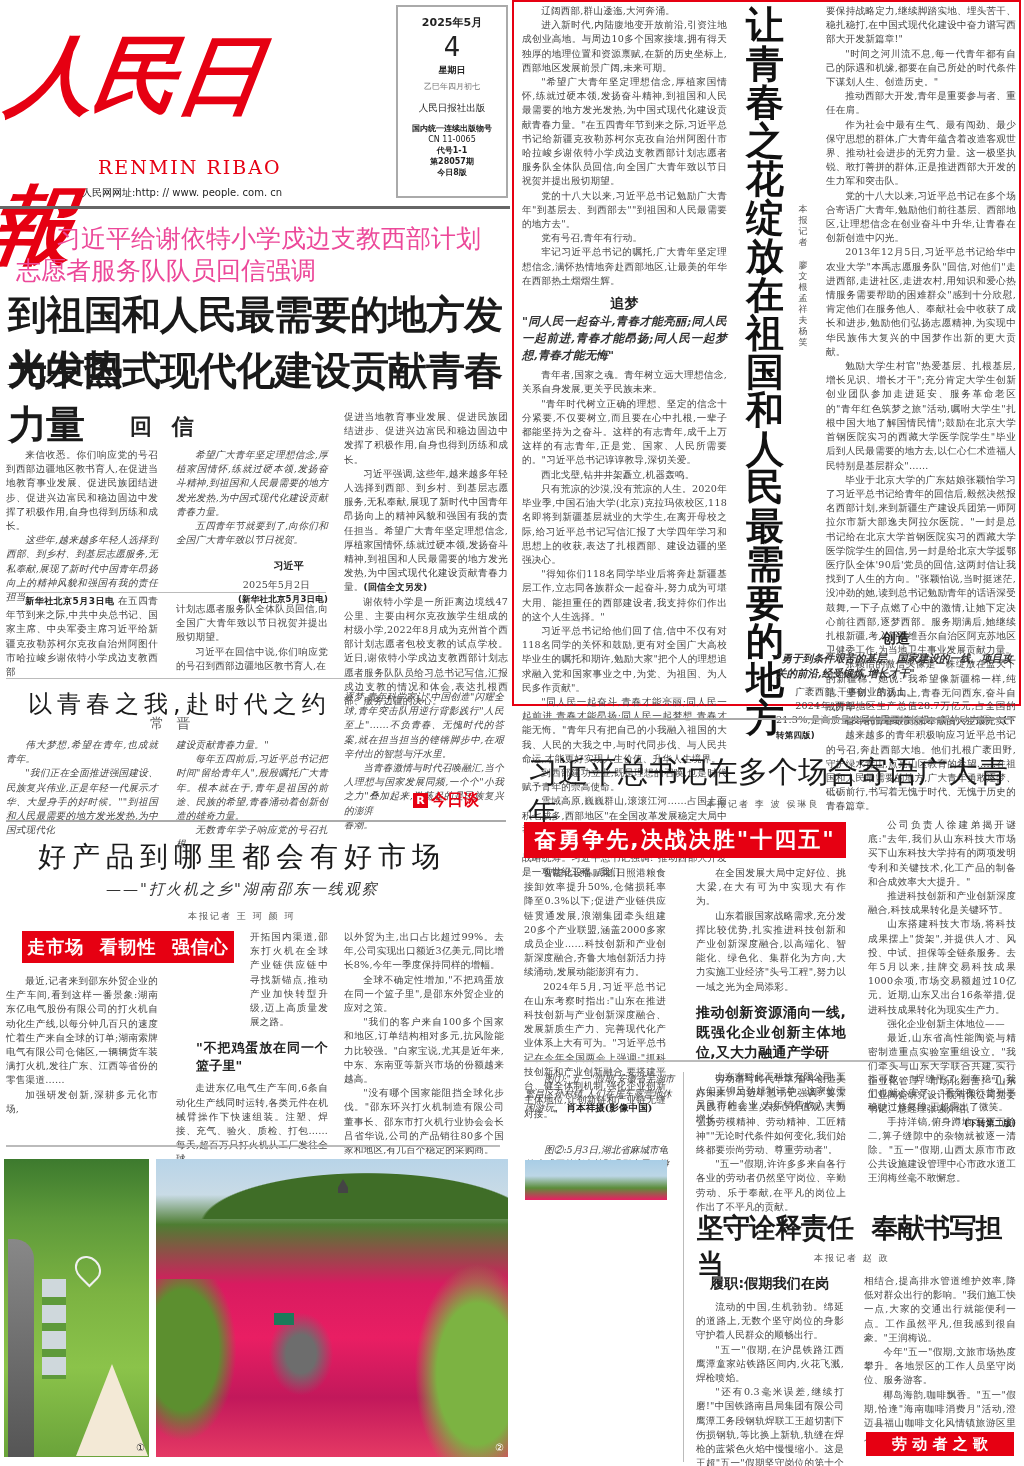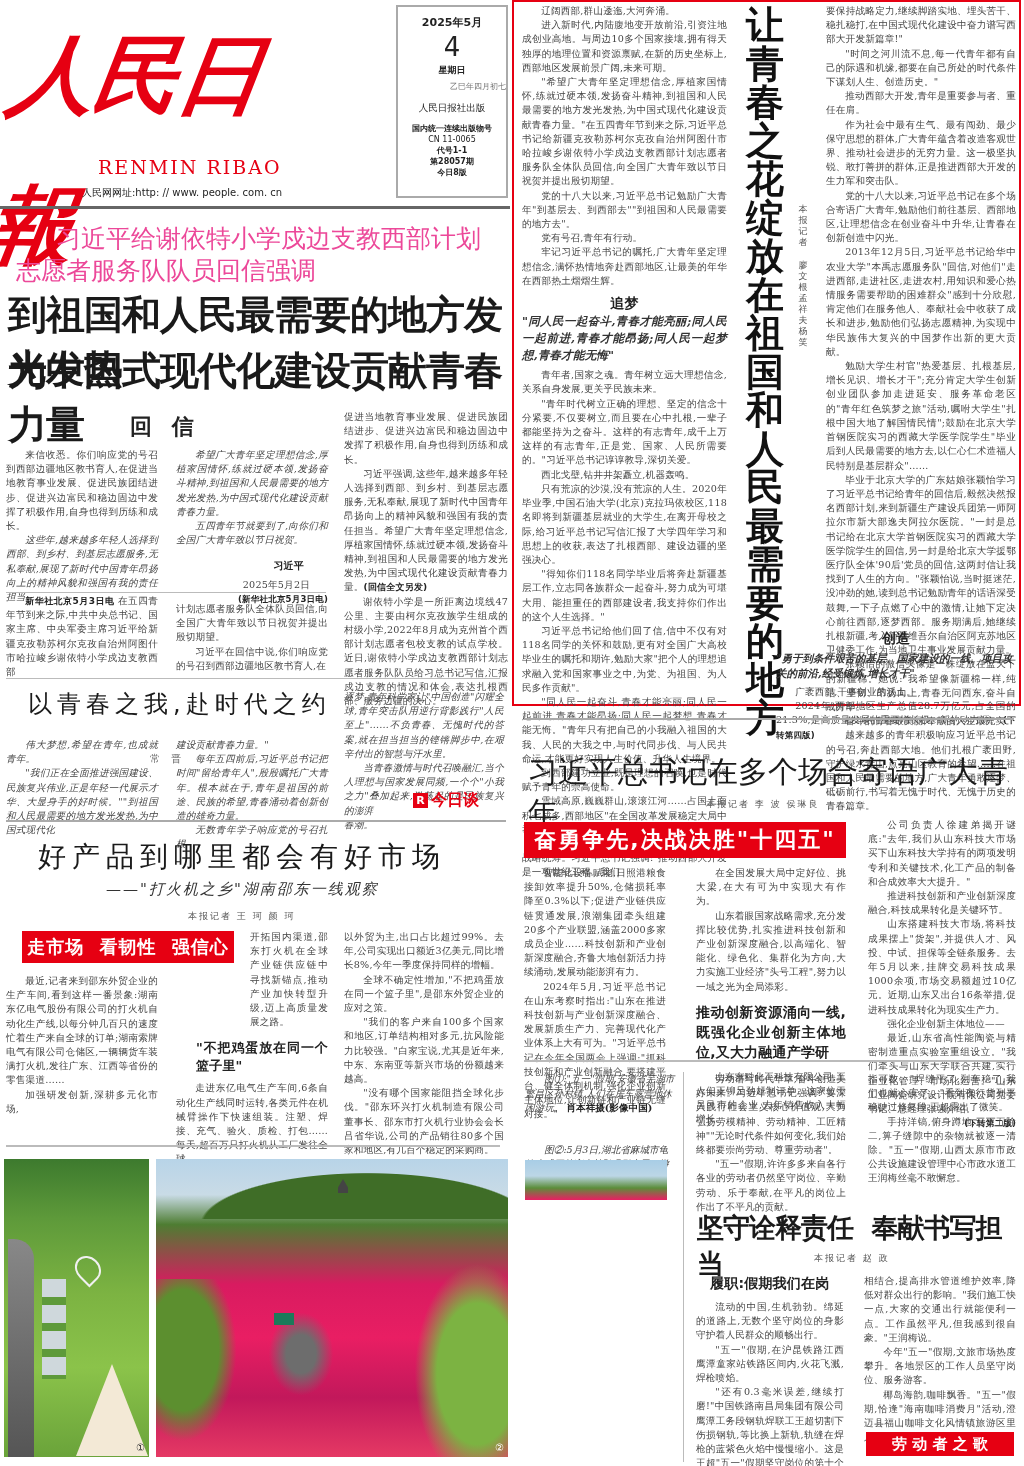--- a/index.html
+++ b/index.html
@@ -16,21 +16,21 @@
   .vr { position: absolute; width: 1px; background: #999; }
 
   
   .mast-logo { left: 10px; top: 0; width: 300px; height: 150px; color: #e60012; font-family: "DejaVu Serif", serif; font-weight: bold; font-style: italic; font-size: 86px; letter-spacing: -2px; line-height: 150px; transform: skewX(-8deg); }
   .mast-pinyin { left: 98px; top: 156px; font-size: 19px; color: #e60012; letter-spacing: 2px; font-family: "DejaVu Serif", serif; }
   .mast-url { left: 82px; top: 186px; font-size: 10px; color: #222; font-family: "DejaVu Sans", sans-serif; }
   .datebox { left: 396px; top: 5px; width: 112px; height: 193px; border: 2px solid #aaa; text-align: center; font-family: "DejaVu Sans", sans-serif; }
   .datebox .ym { font-size: 11px; font-weight: bold; margin-top: 8px; }
   .datebox .day { font-size: 26px; margin-top: 2px; line-height: 30px; }
   .datebox .wk { font-size: 9px; font-weight: bold; margin-top: 2px; }
-  .datebox .lunar { font-size: 8px; color: #777; margin-top: 4px; text-align: right; }
+  .datebox .lunar { font-size: 8px; color: #777; margin-top: 4px; }
   .datebox .pub { font-size: 9.5px; margin-top: 10px; font-family: "DejaVu Serif", serif; }
   .datebox .issn { font-size: 8px; line-height: 11px; margin-top: 8px; font-weight: bold; }
   .datebox .issn span { display: block; }
   .datebox .issn .norm { font-weight: normal; }
 
   
   .kicker { left: 16px; width: 490px; font-family: "DejaVu Sans", sans-serif; font-size: 25px; color: #ec4899; }
   .headline { left: 8px; width: 500px; font-family: "DejaVu Sans", sans-serif; font-weight: bold; font-size: 39px; color: #1a1a1a; letter-spacing: -1px; }
 
   
@@ -100,21 +100,21 @@
   <p><span class="bold sans" style="font-size:9px;">新华社北京5月3日电</span> <span>在五四青年节到来之际,中共中央总书记、国家主席、中央军委主席习近平给新疆克孜勒苏柯尔克孜自治州阿图什市哈拉峻乡谢依特小学戍边支教西部</span></p>
 </div>
 <div class="abs body-text" style="left:176px;top:602px;width:152px;">
   <p class="noindent">计划志愿者服务队全体队员回信,向全国广大青年致以节日祝贺并提出殷切期望。</p>
   <p>习近平在回信中说,你们响应党的号召到西部边疆地区教书育人,在</p>
 </div>
 
 <div class="hr-thin" style="left:6px;top:678px;width:494px;background:#bbb;"></div>
 
 <div class="abs section-title" style="left:28px;top:688px;font-size:24px;letter-spacing:5px;">以青春之我,赴时代之约</div>
-<div class="abs" style="left:150px;top:752px;font-size:10px;color:#666;letter-spacing:4px;">常  晋</div>
+<div class="abs" style="left:150px;top:715px;font-size:14px;color:#666;letter-spacing:4px;">常  晋</div>
 <div class="abs body-text" style="left:6px;top:738px;width:152px;font-style:italic;">
   <p>伟大梦想,希望在青年,也成就青年。</p>
   <p>"我们正在全面推进强国建设、民族复兴伟业,正是年轻一代展示才华、大显身手的好时候。""到祖国和人民最需要的地方发光发热,为中国式现代化</p>
 </div>
 <div class="abs body-text" style="left:176px;top:738px;width:152px;font-style:italic;">
   <p class="noindent">建设贡献青春力量。"</p>
   <p>每年五四前后,习近平总书记把时间"留给青年人",殷殷嘱托广大青年。根本就在于,青年是祖国的前途、民族的希望,青春涌动着创新创造的雄奇力量。</p>
   <p>无数青年学子响应党的号召扎根</p>
 </div>
 <div class="abs body-text" style="left:344px;top:690px;width:160px;font-style:italic;">

